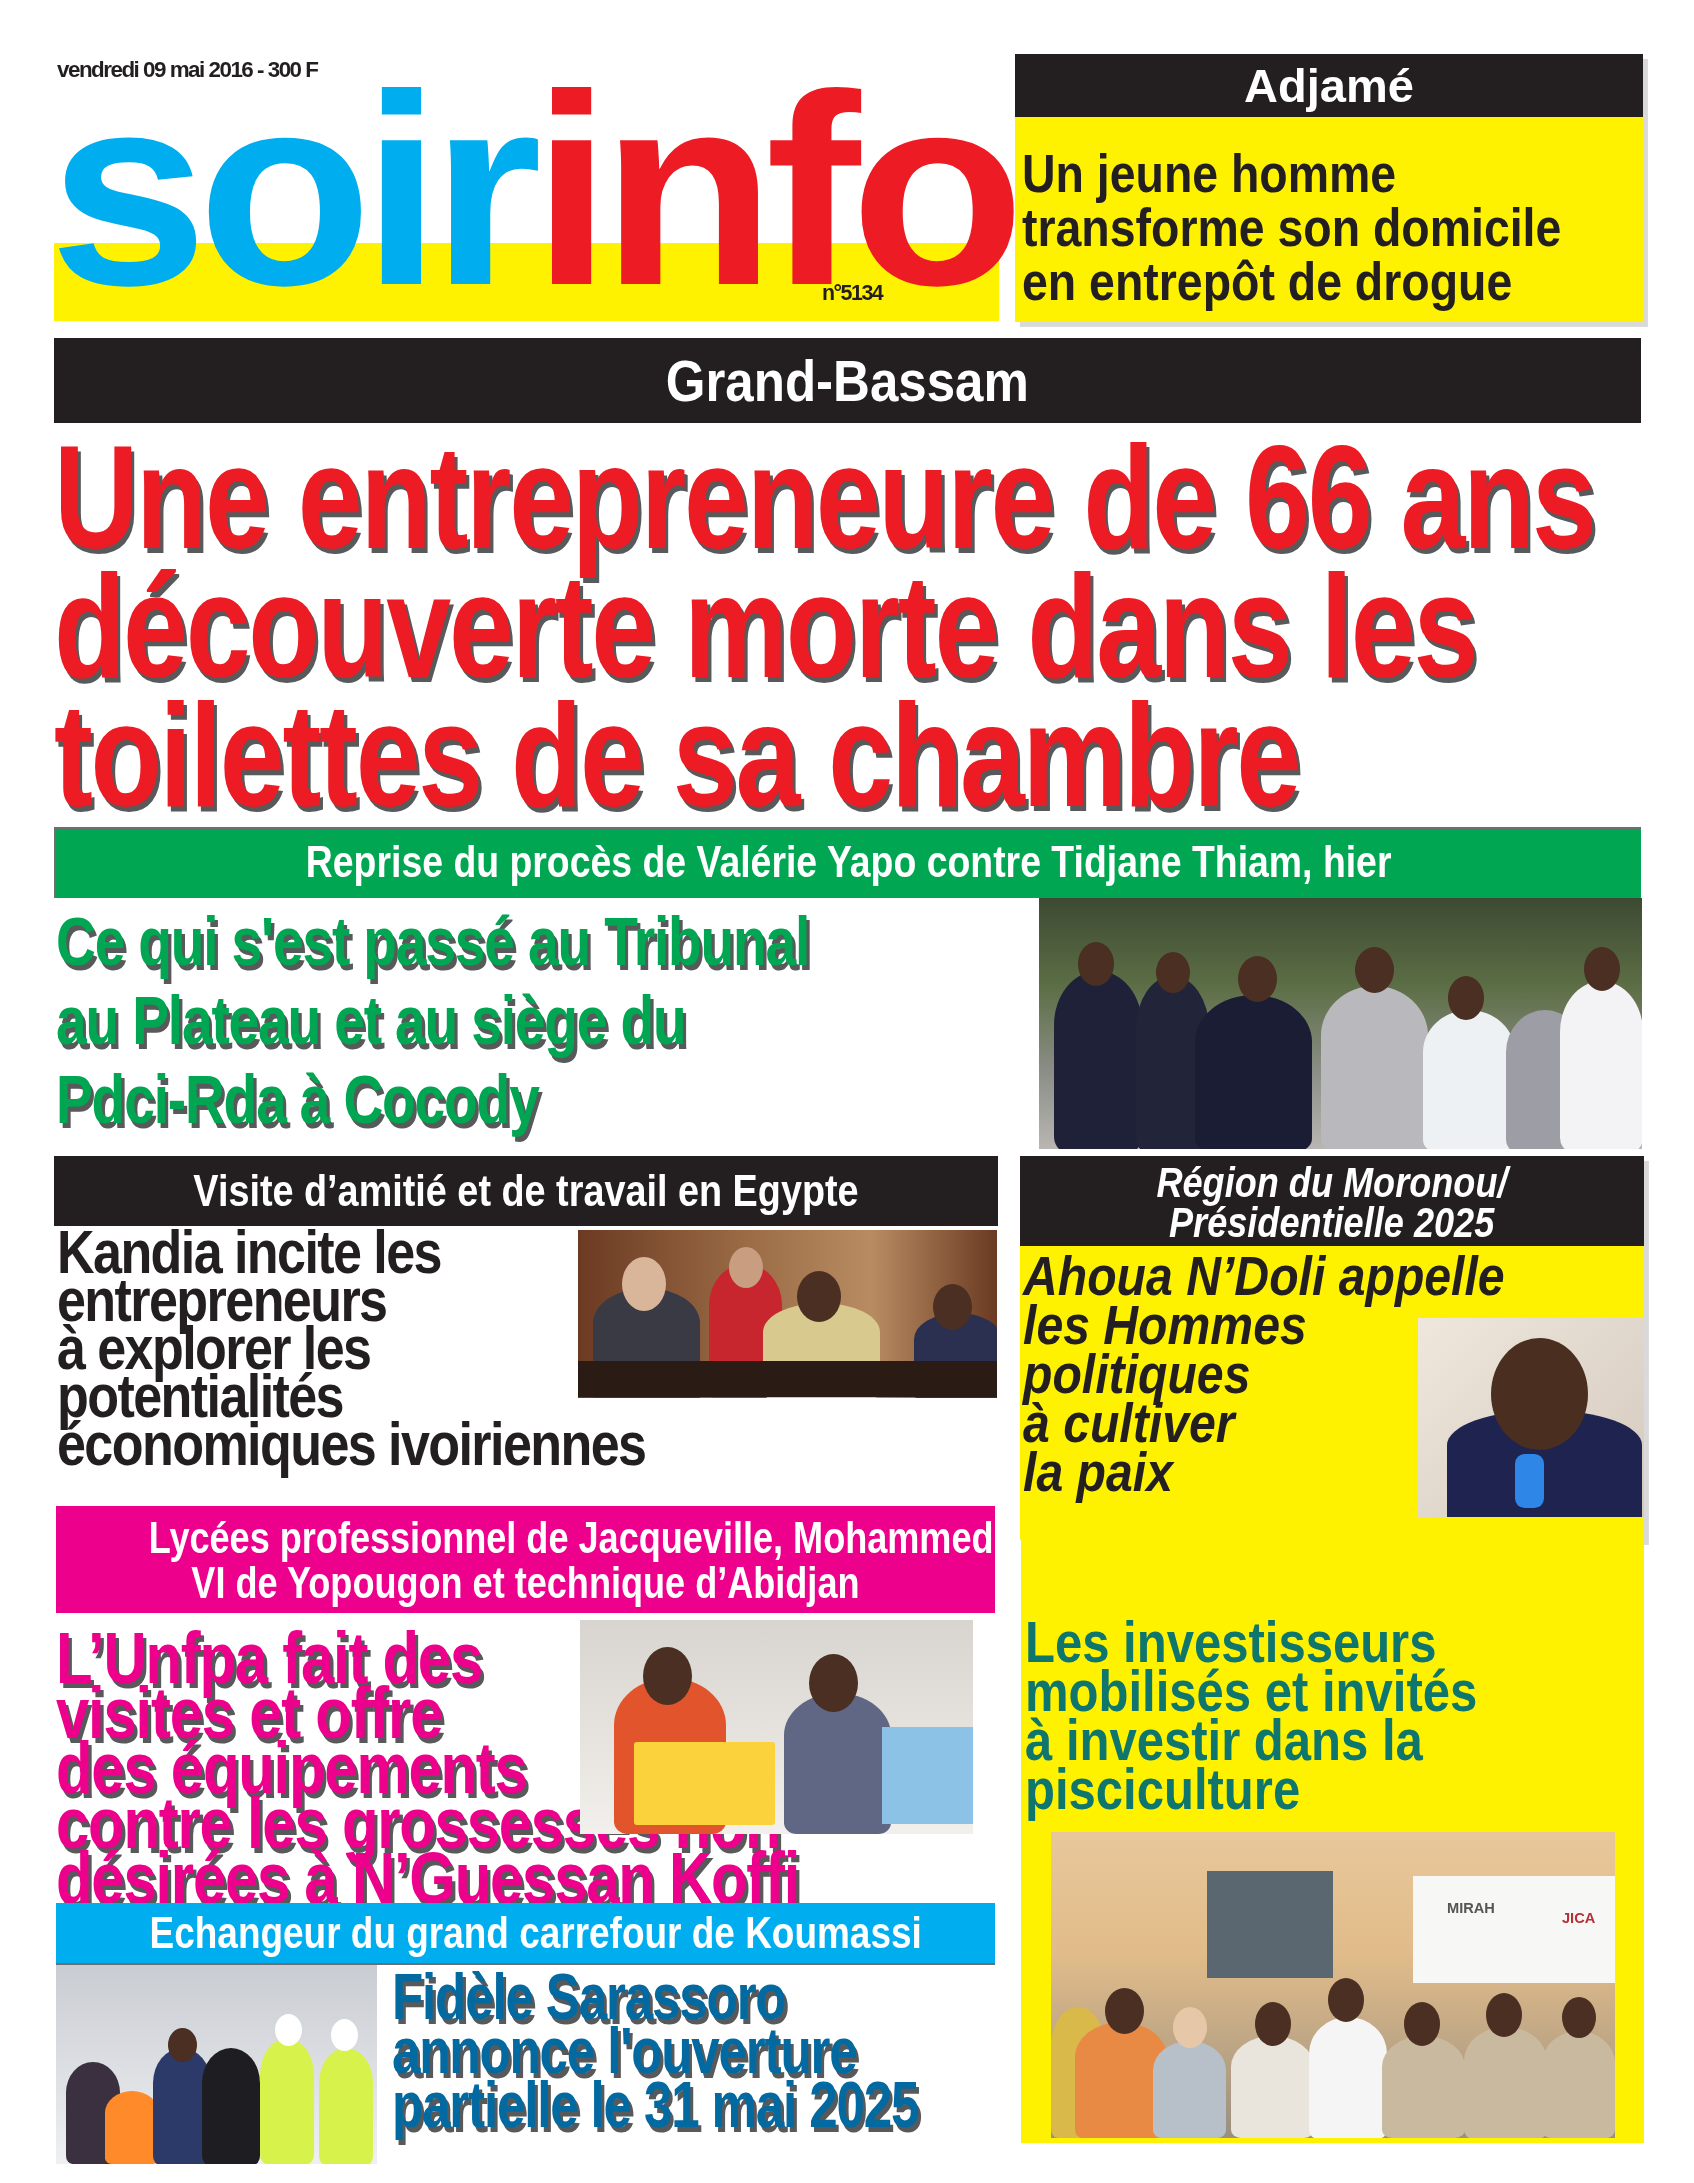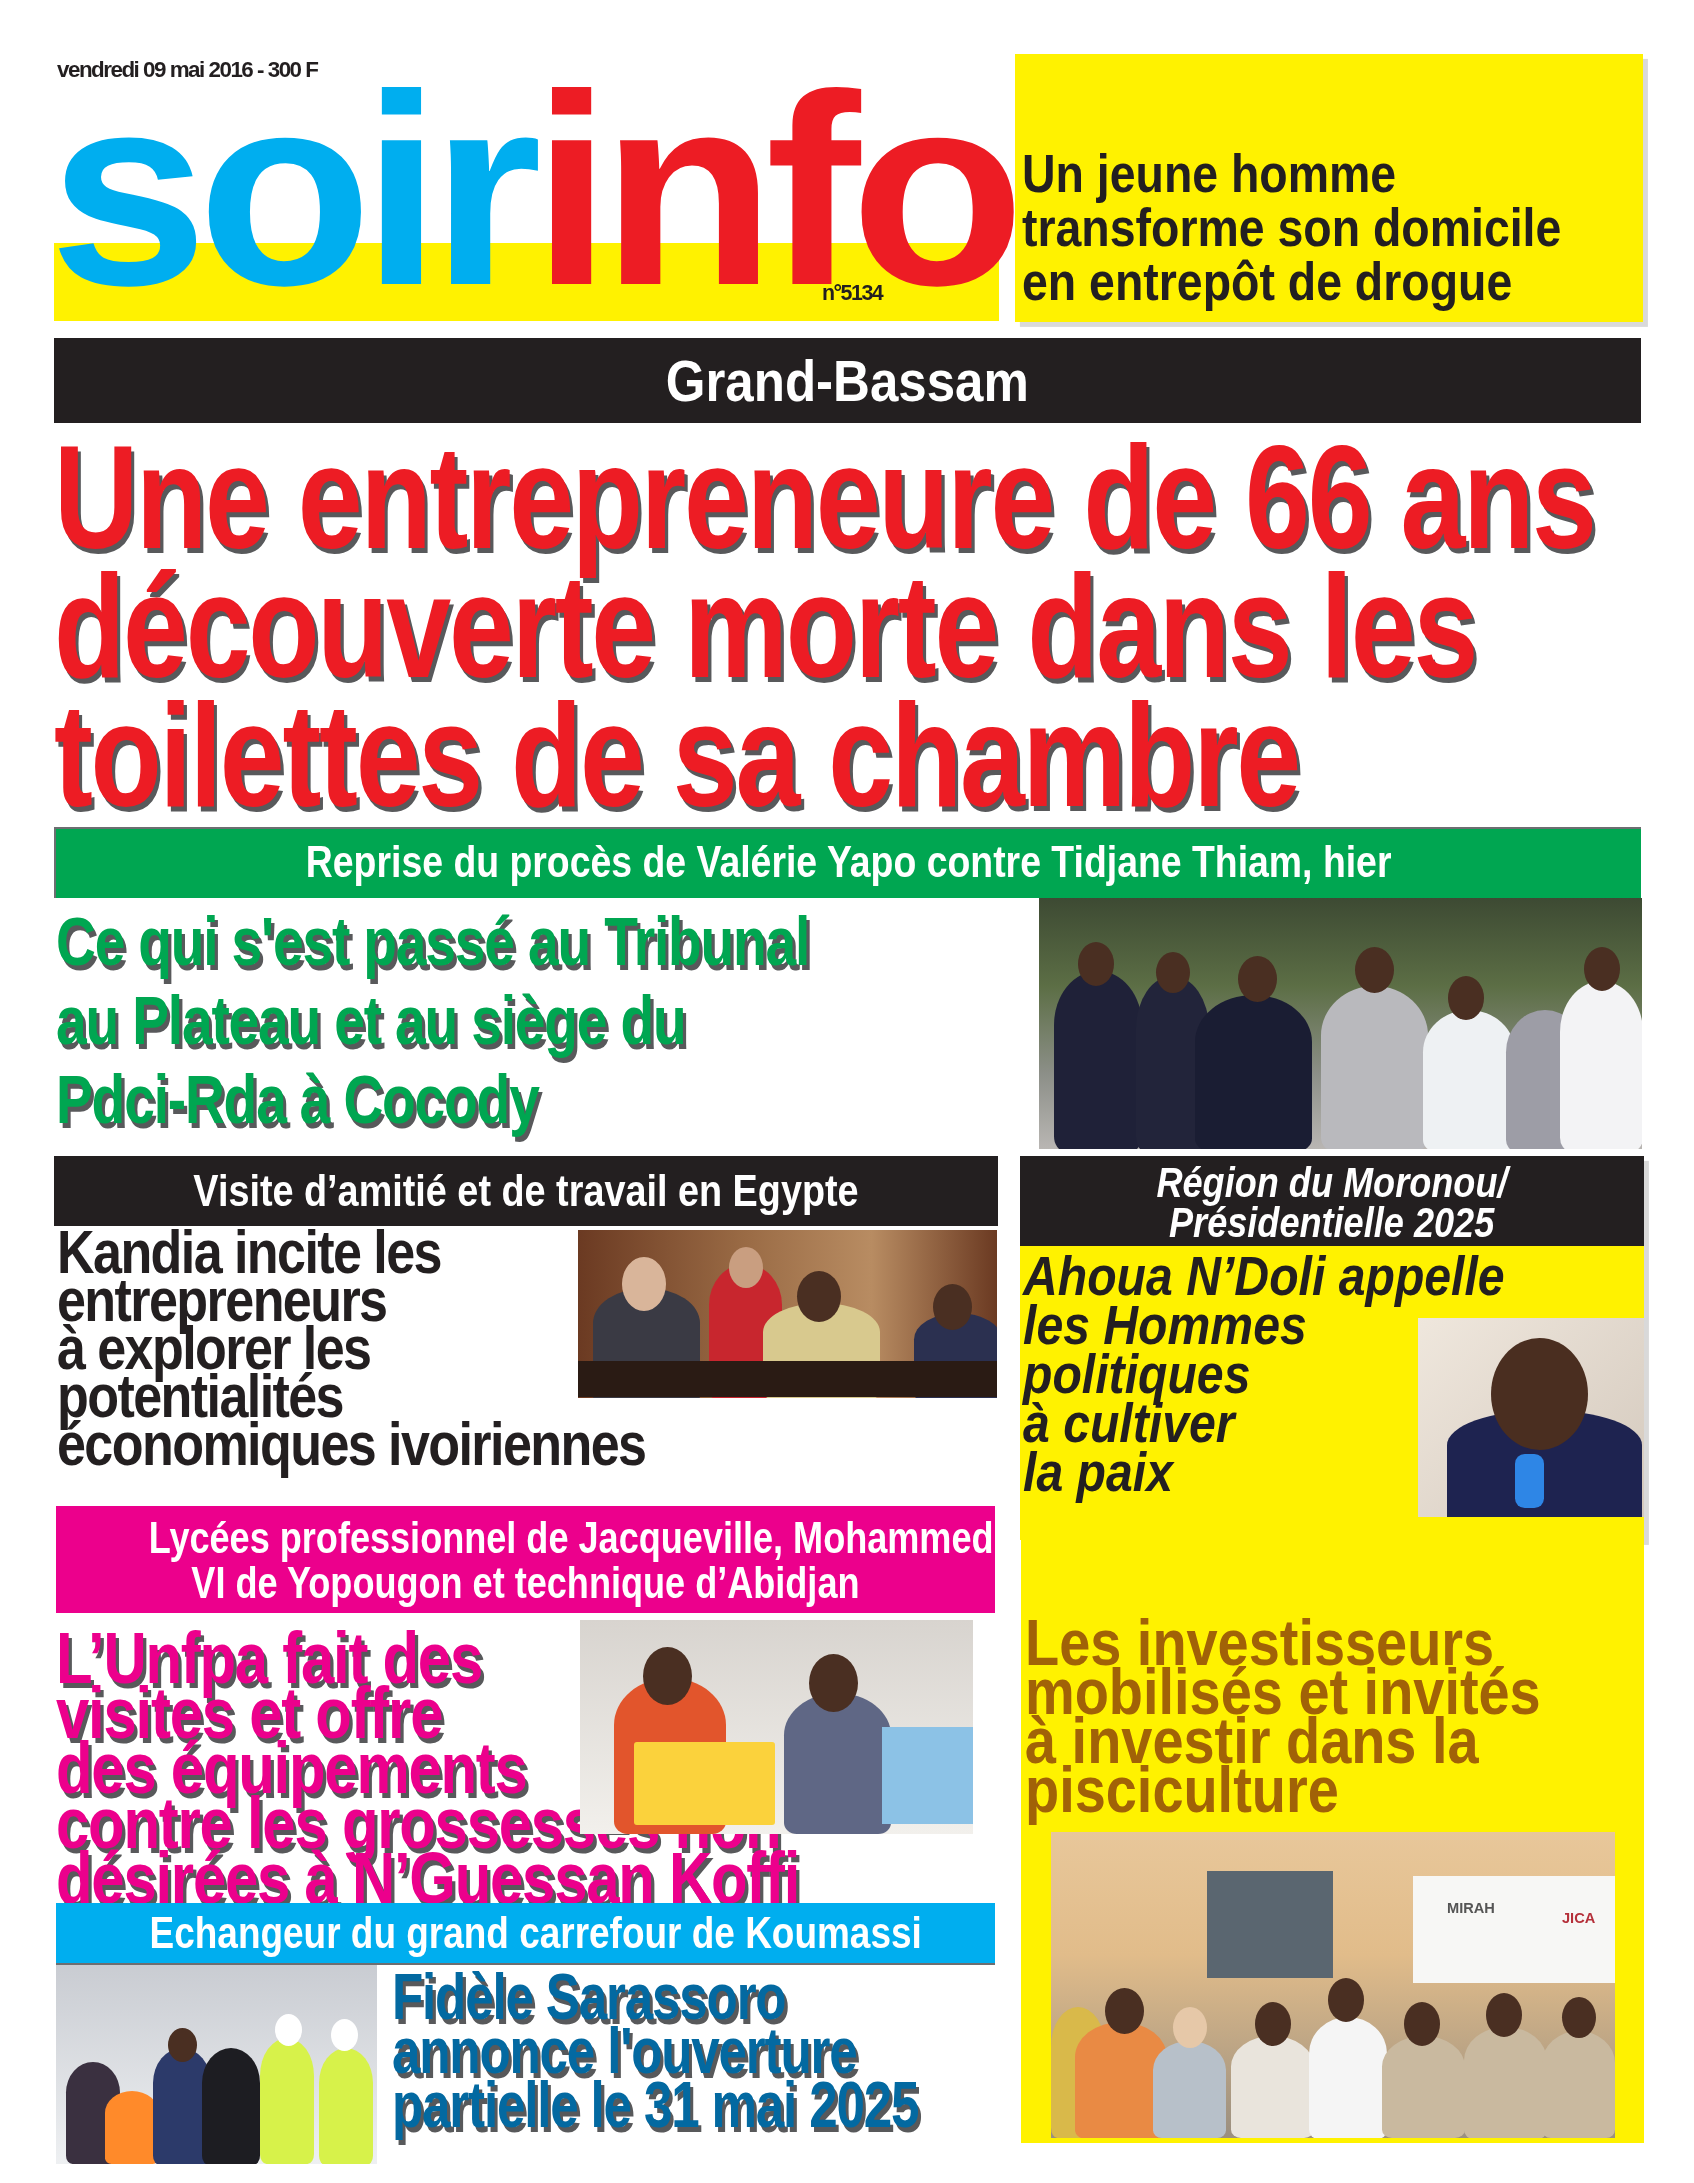--- a/index.html
+++ b/index.html
@@ -43,20 +43,23 @@
 <div class="abs dateline">vendredi 09 mai 2016 - 300 F</div>
 <div class="abs logo-yellow"></div>
 <div class="abs logo">
   <span class="cond" style="transform:scaleX(1.05);">
     <span class="soir">soir</span><span class="info">info</span>
   </span>
 </div>
 <div class="abs issue">n°5134</div>
 
 <div class="abs box-yellow shadow-box" style="left:1015px; top:54px; width:628px; height:268px;">
+  <div class="abs kicker black" style="left:0; top:0; width:628px; height:63px; font-size:47px; line-height:63px;">
+    <span class="txt">Adjamé</span>
+  </div>
   <div class="abs hl" style="left:6.8px; top:92px; font-size:54px; color:#231f20; line-height:54px;">
     <div class="cond" style="transform:scaleX(0.86);">Un jeune homme</div><br>
     <div class="cond" style="transform:scaleX(0.86);">transforme son domicile</div><br>
     <div class="cond" style="transform:scaleX(0.86);">en entrepôt de drogue</div>
   </div>
 </div>
 
 <div class="abs kicker black" style="left:54px; top:338px; width:1587px; height:85px; font-size:58px; line-height:85px;">
   <span class="txt cond" style="transform:scaleX(0.88); transform-origin:center;">Grand-Bassam</span>
 </div>
@@ -145,21 +148,21 @@
 <div class="abs photo" style="left:580px; top:1620px; width:393px; height:214px; background:linear-gradient(180deg,#d8d4cf,#f2f0ec);">
   <div class="person" style="left:34px; top:58px; width:112px; height:156px; background:#e2552c;"></div>
   <div class="head" style="left:63px; top:27px; width:49px; height:58px;"></div>
   <div class="abs" style="left:54px; top:122px; width:141px; height:83px; background:#fbd23c; border-radius:2.9px;"></div>
   <div class="person" style="left:204px; top:73px; width:107px; height:141px; background:#5f6785;"></div>
   <div class="head" style="left:229px; top:34px; width:49px; height:58px;"></div>
   <div class="abs" style="left:302px; top:107px; width:91px; height:97px; background:#8cc2e6;"></div>
 </div>
 
 <div class="abs box-yellow" style="left:1021px; top:1540px; width:623px; height:603px;">
-  <div class="abs hl" style="left:3.9px; top:78px; color:#a16207; font-size:65px; line-height:49px;">
+  <div class="abs hl" style="left:3.9px; top:78px; color:#0f766e; font-size:57px; line-height:49px;">
     <div class="cond" style="transform:scaleX(0.86);">Les investisseurs</div><br>
     <div class="cond" style="transform:scaleX(0.86);">mobilisés et invités</div><br>
     <div class="cond" style="transform:scaleX(0.86);">à investir dans la</div><br>
     <div class="cond" style="transform:scaleX(0.86);">pisciculture</div>
   </div>
 </div>
 <div class="abs photo" style="left:1051px; top:1832px; width:564px; height:306px; background:linear-gradient(180deg,#e8c79a 0%,#e1bc8a 40%,#9a8f80 100%);padding-left:32px;">
   <div class="abs" style="left:362px; top:44px; width:202px; height:107px; background:#f7f7f5;"></div>
   <div class="abs" style="left:396px; top:68px; font-size:14.6px; font-weight:bold; color:#555;">MIRAH</div>
   <div class="abs" style="left:511px; top:78px; font-size:14.6px; font-weight:bold; color:#b5303a;">JICA</div>

